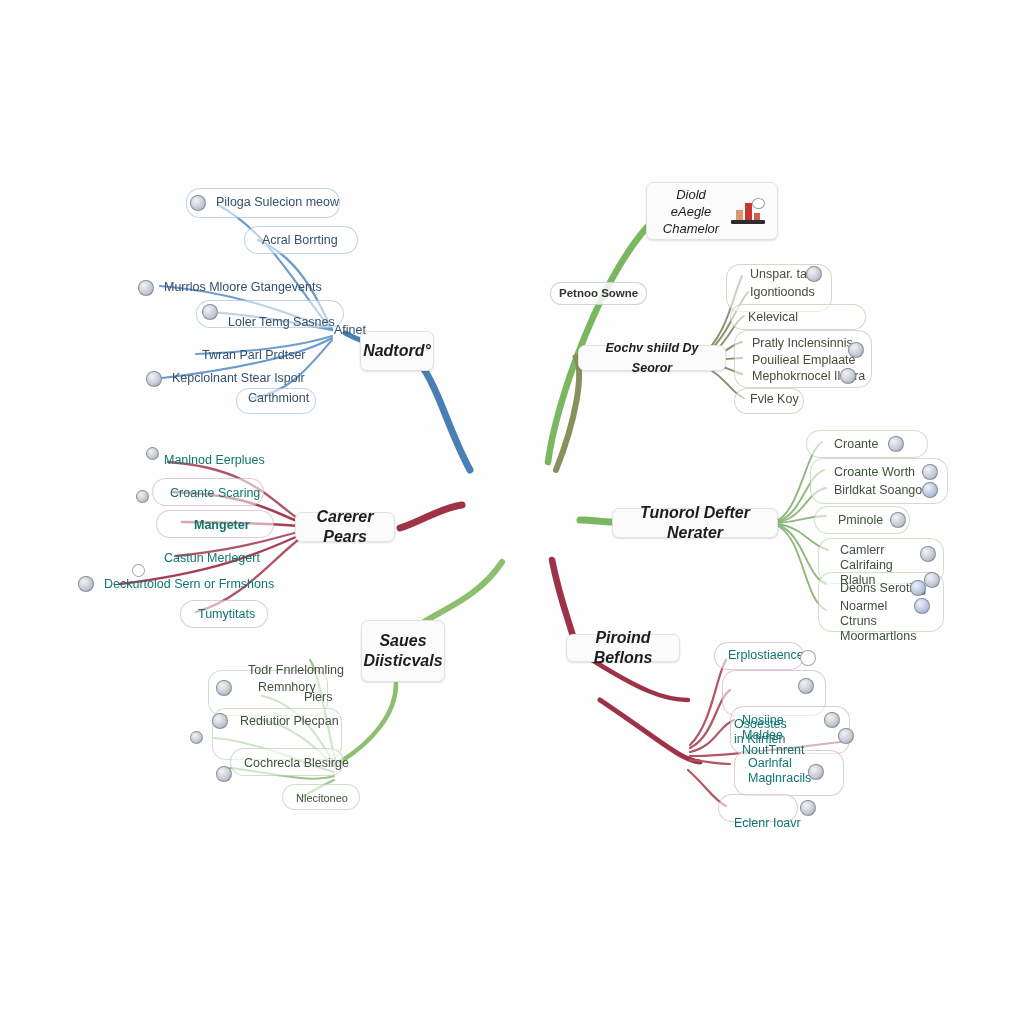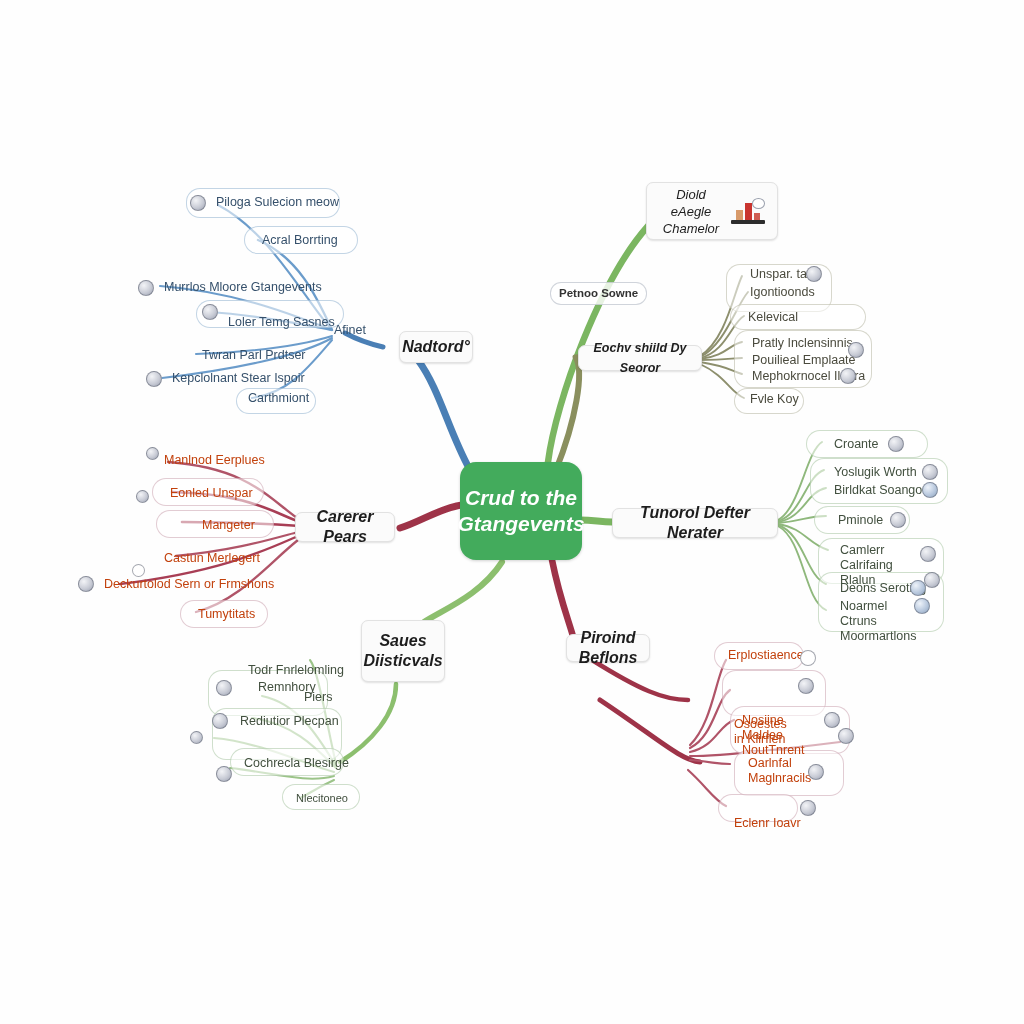--- a/index.html
+++ b/index.html
@@ -24,21 +24,21 @@
     padding:7px 12px;box-shadow:0 1px 2px rgba(0,0,0,.12);
     justify-content:center;text-align:center;
   }
 
   .leaf{
     font-size:12.5px;line-height:15px;color:#4d4d55;
     padding:3px 8px;border-radius:11px;white-space:nowrap;
   }
   .leaf.boxed{background:rgba(255,255,255,.82);border:1px solid rgba(150,160,175,.45);}
   .leaf.blue{color:#35506b;}
-  .leaf.red{color:#c2410c;}
+  .leaf.red{color:#0f766e;}
   .leaf.olive{color:#4a4a3d;}
   .leaf.green{color:#42503f;}
 
   .twoline{white-space:normal;}
 
   
   .capsule{position:absolute;border-radius:14px;background:rgba(255,255,255,.55);}
   .capsule.blue{border:1px solid rgba(105,150,190,.40);}
   .capsule.red{border:1px solid rgba(180,120,140,.38);}
   .capsule.olive{border:1px solid rgba(150,150,120,.38);}
@@ -153,52 +153,49 @@
   <div class="capsule red" style="left:714px;top:642px;width:88px;height:26px;"></div>
   <div class="capsule red" style="left:722px;top:670px;width:102px;height:44px;"></div>
   <div class="capsule red" style="left:730px;top:706px;width:118px;height:46px;"></div>
   <div class="capsule red" style="left:734px;top:750px;width:108px;height:44px;"></div>
   <div class="capsule red" style="left:718px;top:794px;width:78px;height:26px;"></div>
   <div class="capsule green" style="left:208px;top:670px;width:118px;height:44px;"></div>
   <div class="capsule green" style="left:212px;top:708px;width:128px;height:50px;"></div>
   <div class="capsule green" style="left:230px;top:748px;width:112px;height:26px;"></div>
   <div class="capsule green" style="left:282px;top:784px;width:76px;height:24px;"></div>
 
-  <div class="node center" style="left:460px;top:462px;width:122px;height:98px;">
-    <span class="txt">Crud to the Gtangevents</span>
-  </div>
-
-  <div class="node branch" style="left:399px;top:331px;width:74px;height:32px;">
+
+  <div class="node branch" style="left:360px;top:331px;width:74px;height:40px;">
     <span class="txt">Nadtord°</span>
   </div>
 
   <div class="node branch" style="left:295px;top:512px;width:100px;height:30px;">
     <span class="txt small">Carerer Pears</span>
   </div>
 
   <div class="node branch" style="left:646px;top:182px;width:132px;height:58px;justify-content:flex-start;">
     <span class="txt" style="font-weight:normal;font-size:13px;line-height:17px;">Diold eAegle Chamelor</span>
     <span class="charticon">
       <span class="bub"></span>
         <span class="b1"></span>
         <span class="b2"></span>
         <span class="b3"></span>
         <span class="base"></span>
     </span>
   </div>
 
-  <div class="node branch" style="left:578px;top:345px;width:124px;height:26px;padding:3px 6px;">
+  <div class="node branch" style="left:578px;top:345px;width:148px;height:26px;padding:3px 6px;">
     <span class="txt" style="font-size:12.5px;">Eochv shiild Dy Seoror</span>
   </div>
 
   <div class="node branch" style="left:612px;top:508px;width:166px;height:30px;">
     <span class="txt small">Tunorol Defter Nerater</span>
   </div>
 
-  <div class="node branch" style="left:566px;top:634px;width:84px;height:28px;">
+  <div class="node branch" style="left:566px;top:634px;width:114px;height:28px;">
     <span class="txt small">Piroind Beflons</span>
   </div>
 
   <div class="node branch" style="left:361px;top:620px;width:84px;height:62px;flex-direction:column;justify-content:center;">
     <span class="txt small">Saues</span>
     <span class="txt small">Diisticvals</span>
   </div>
 
   <div class="node leaf blue" style="left:326px;top:320px;">Afinet</div>
   <div class="node leaf blue boxed" style="left:550px;top:282px;font-weight:bold;color:#333;font-size:11.5px;">Petnoo Sowne</div>
@@ -218,23 +215,23 @@
 
   <div class="mk" style="left:146px;top:371px;"></div>
   <div class="node leaf blue" style="left:164px;top:368px;">Kepclolnant Stear Ispoir</div>
 
   <div class="node leaf blue" style="left:240px;top:388px;">Carthmiont</div>
 
   <div class="mk sm" style="left:146px;top:447px;"></div>
   <div class="node leaf red" style="left:156px;top:450px;">Manlnod Eerplues</div>
 
   <div class="mk sm" style="left:136px;top:490px;"></div>
-  <div class="node leaf red" style="left:162px;top:483px;">Eonled Unspar</div>
-
-  <div class="node leaf red" style="left:194px;top:515px;">Mangeter</div>
+  <div class="node leaf red" style="left:162px;top:483px;">Croante Scaring</div>
+
+  <div class="node leaf red" style="left:186px;top:515px;font-weight:bold;">Mangeter</div>
 
   <div class="mk sm plain" style="left:132px;top:564px;"></div>
   <div class="node leaf red" style="left:156px;top:548px;">Castun Merlegert</div>
 
   <div class="mk" style="left:78px;top:576px;"></div>
   <div class="node leaf red" style="left:96px;top:574px;">Deckurtolod Sern or Frmshons</div>
 
   <div class="node leaf red" style="left:190px;top:604px;">Tumytitats</div>
 
   <div class="node leaf olive" style="left:742px;top:264px;">Unspar. tant</div>
@@ -250,21 +247,21 @@
   <div class="node leaf olive" style="left:744px;top:350px;">Pouilieal Emplaate</div>
 
   <div class="node leaf olive" style="left:744px;top:366px;">Mephokrnocel Ilagra</div>
   <div class="mk" style="left:840px;top:368px;"></div>
 
   <div class="node leaf olive" style="left:742px;top:389px;">Fvle Koy</div>
 
   <div class="node leaf green" style="left:826px;top:434px;">Croante</div>
   <div class="mk" style="left:888px;top:436px;"></div>
 
-  <div class="node leaf green" style="left:826px;top:462px;">Yoslugik Worth</div>
+  <div class="node leaf green" style="left:826px;top:462px;">Croante Worth</div>
   <div class="mk" style="left:922px;top:464px;"></div>
 
   <div class="node leaf green" style="left:826px;top:480px;">Birldkat Soangoral</div>
   <div class="mk blueish" style="left:922px;top:482px;"></div>
 
   <div class="node leaf green" style="left:830px;top:510px;">Pminole</div>
   <div class="mk" style="left:890px;top:512px;"></div>
 
   <div class="node leaf green twoline" style="left:832px;top:540px;width:92px;">Camlerr Calrifaing Rlalun</div>
   <div class="mk" style="left:920px;top:546px;"></div>

